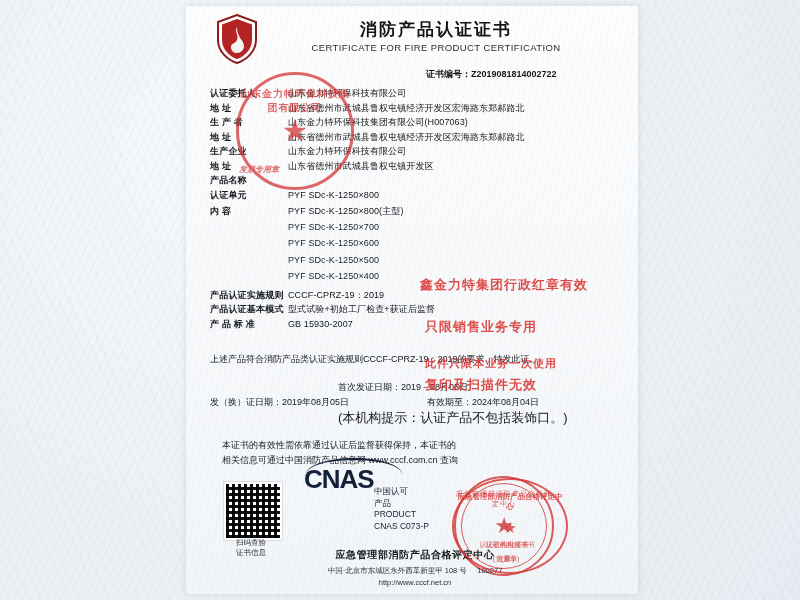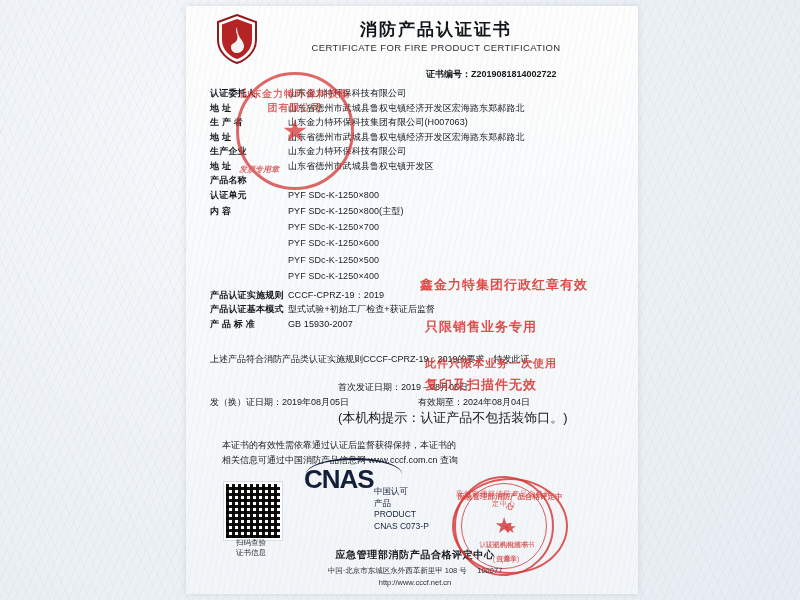--- a/index.html
+++ b/index.html
@@ -149,20 +149,21 @@
     width: 410px;
     font-size: 9px;
     line-height: 15px;
     color: #15181b;
   }
   .dates .first {
     padding-left: 128px;
   }
   .dates .second {
     display: flex;
+    gap: 9px;
   }
   .dates .second .left { width: 208px; }
   .hint {
     padding-left: 128px;
     font-size: 13px;
   }
 
   .validity {
     position: absolute;
     left: 36px;

